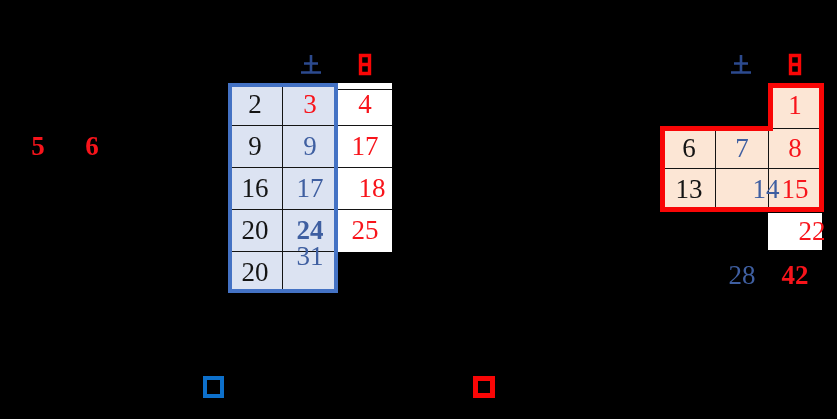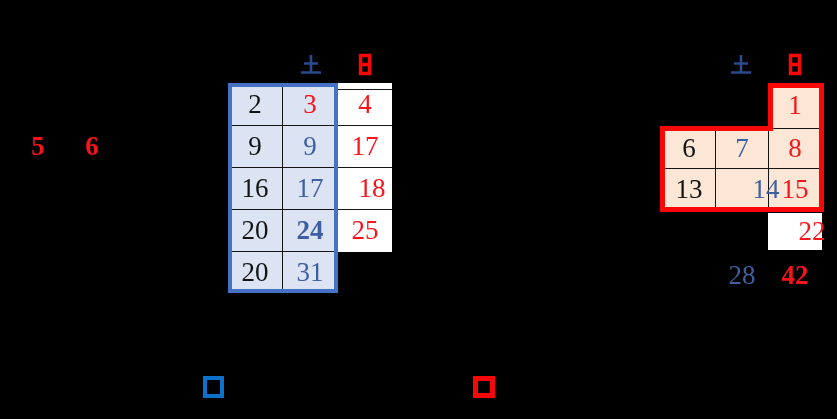--- a/index.html
+++ b/index.html
@@ -83,21 +83,21 @@
       <div class="day c-black" style="left: 217px; top: 75px; width: 54px; height: 42px; line-height: 42px;">9</div>
       <div class="day c-blue" style="left: 272px; top: 75px; width: 54px; height: 42px; line-height: 42px;">9</div>
       <div class="day c-red" style="left: 327px; top: 75px; width: 54px; height: 42px; line-height: 42px;">17</div>
       <div class="day c-black" style="left: 217px; top: 117px; width: 54px; height: 42px; line-height: 42px;">16</div>
       <div class="day c-blue" style="left: 272px; top: 117px; width: 54px; height: 42px; line-height: 42px;">17</div>
       <div class="day c-red" style="left: 319px; top: 117px; width: 30px; height: 42px; line-height: 42px; margin-left: 27px;">18</div>
       <div class="day c-black" style="left: 217px; top: 159px; width: 54px; height: 42px; line-height: 42px;">20</div>
       <div class="day c-blue" style="left: 272px; top: 159px; width: 54px; height: 42px; line-height: 42px; font-weight: bold;">24</div>
       <div class="day c-red" style="left: 327px; top: 159px; width: 54px; height: 42px; line-height: 42px;">25</div>
       <div class="day c-black" style="left: 217px; top: 201px; width: 54px; height: 42px; line-height: 42px;">20</div>
-      <div class="day c-blue" style="left: 272px; top: 201px; width: 54px; height: 42px; line-height: 42px;">31</div>
+      <div class="day c-blue" style="left: 272px; top: 185px; width: 54px; height: 42px; line-height: 42px;">31</div>
     </div>
 
   <div class="cal" id="june-calendar">
     <div class="peach-a"></div>
     <div class="peach-b"></div>
     <div class="white-cell-22"></div>
 
     <div class="gl v" style="left:55px;top:81px;height:78px;"></div>
     <div class="gl v" style="left:108px;top:81px;height:78px;"></div>
     <div class="gl h" style="left:5px;top:118px;width:154px;"></div>

